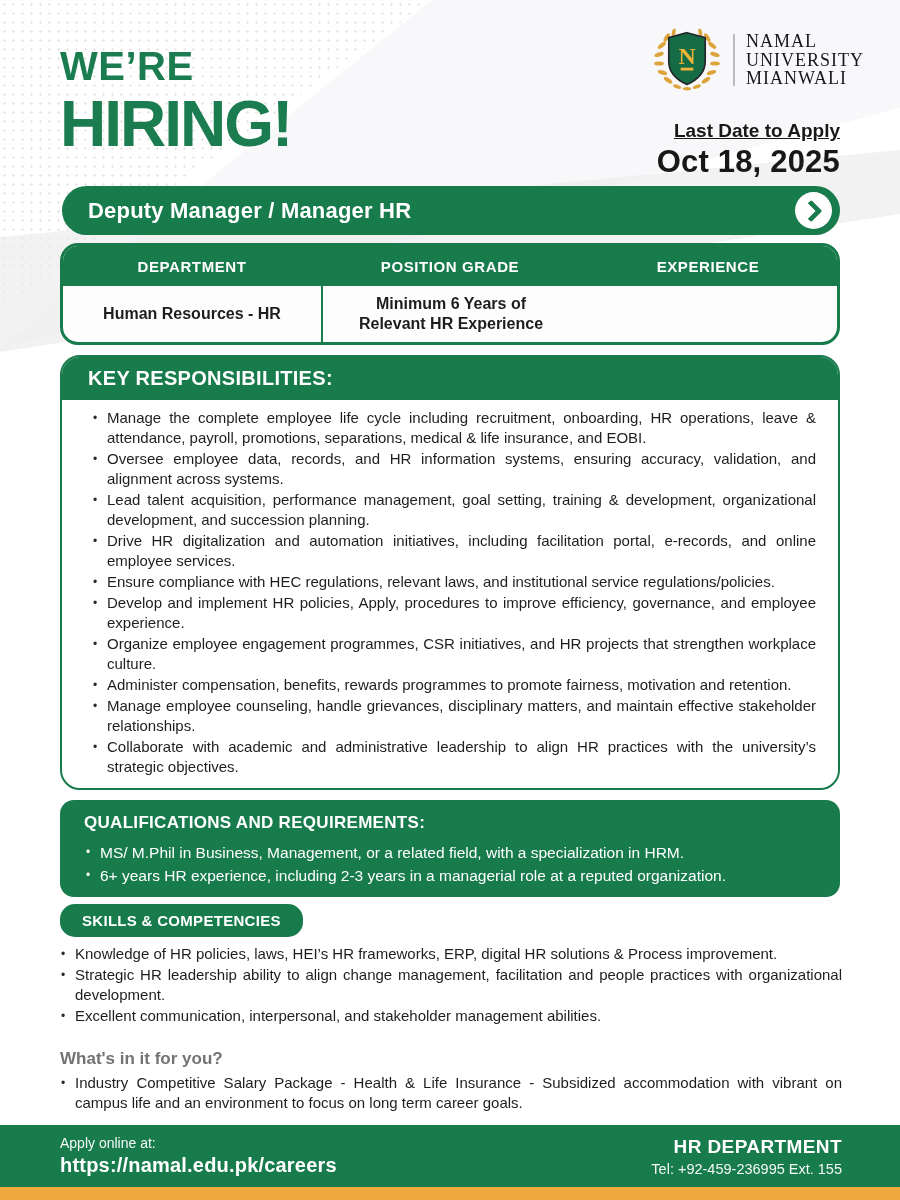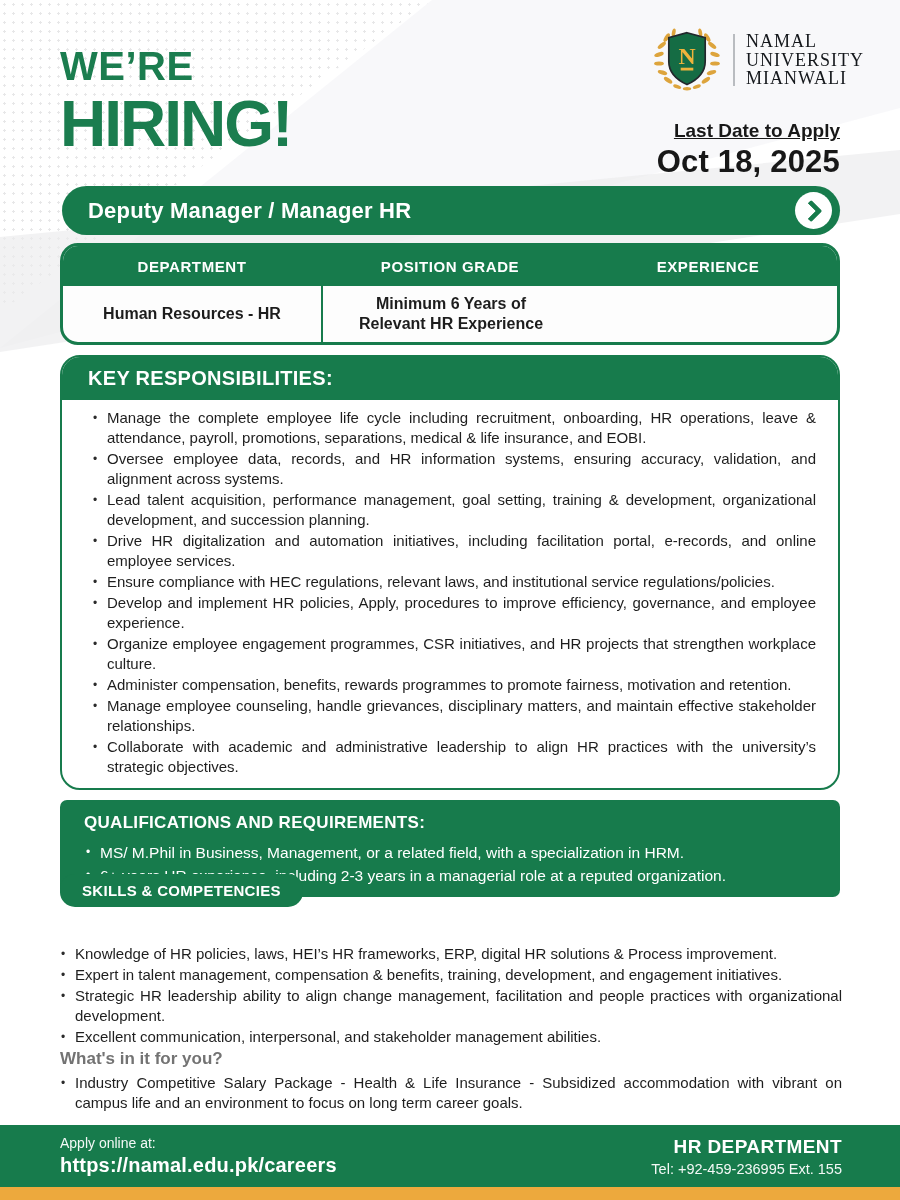--- a/index.html
+++ b/index.html
@@ -55,27 +55,27 @@
     border:2.5px solid #177b4c;border-radius:20px;background:#fff;overflow:hidden;}
   .resp-head{background:#177b4c;color:#fff;font-size:20px;font-weight:700;
     padding:10px 0 10px 26px;letter-spacing:.3px;}
   ul.bullets{list-style:none;margin:0;padding:0;}
   .resp-box ul.bullets{padding:8px 22px 4px 30px;}
   ul.bullets li{position:relative;padding-left:15px;font-size:15px;line-height:20px;
     text-align:justify;color:#1e1e1e;margin-bottom:1px;}
   ul.bullets li::before{content:"•";position:absolute;left:1px;top:0;font-size:12px;color:#2b2b2b;}
   
   .quali-box{position:absolute;left:60px;top:800px;width:780px;height:97px;box-sizing:border-box;
-    background:#177b4c;border-radius:7px;color:#fff;padding:13px 24px;}
+    background:#177b4c;border-radius:14px;color:#fff;padding:13px 24px;}
   .quali-head{font-size:17px;font-weight:700;letter-spacing:.3px;margin-bottom:8px;}
   ul.w-bullets{list-style:none;margin:0;padding:0;}
   ul.w-bullets li{position:relative;padding-left:16px;font-size:15.5px;line-height:23px;color:#fff;}
   ul.w-bullets li::before{content:"•";position:absolute;left:2px;top:0;font-size:12px;}
   
-  .skills-pill{position:absolute;left:60px;top:874px;height:33px;background:#177b4c;
+  .skills-pill{position:absolute;left:60px;top:904px;height:33px;background:#177b4c;
     border-radius:15px;color:#fff;font-size:15px;font-weight:700;display:inline-flex;
     align-items:center;padding:0 22px;letter-spacing:.3px;}
   .skills-list{position:absolute;left:60px;top:944px;width:782px;}
   .skills-list li{margin-bottom:4.5px;padding-left:17px;}
   
   .benefits-head{position:absolute;left:60px;top:1049px;font-size:17px;font-weight:700;color:#737373;}
   .benefits-list{position:absolute;left:60px;top:1073px;width:782px;}
   .benefits-list li{line-height:21px;font-size:15.5px;padding-left:17px;}
   
   .footer{position:absolute;left:0;top:1125px;width:900px;height:62px;background:#177b4c;
@@ -185,21 +185,20 @@
 
     <li>MS/ M.Phil in Business, Management, or a related field, with a specialization in HRM.</li>
         <li>6+ years HR experience, including 2-3 years in a managerial role at a reputed organization.</li>
       </ul>
   </section>
 
   <div class="skills-pill">SKILLS &amp; COMPETENCIES</div>
   <ul class="bullets skills-list">
 
   <li>Knowledge of HR policies, laws, HEI’s HR frameworks, ERP, digital HR solutions &amp; Process improvement.</li>
-      <li>Expert in talent management, compensation &amp; benefits, training, development, and engagement initiatives.</li>
       <li>Strategic HR leadership ability to align change management, facilitation and people practices with organizational development.</li>
       <li>Excellent communication, interpersonal, and stakeholder management abilities.</li>
     </ul>
 
   <div class="benefits-head">What's in it for you?</div>
   <ul class="bullets benefits-list">
 
   <li>Industry Competitive Salary Package - Health &amp; Life Insurance - Subsidized accommodation with vibrant on campus life and an environment to focus on long term career goals.</li>
     </ul>
 

